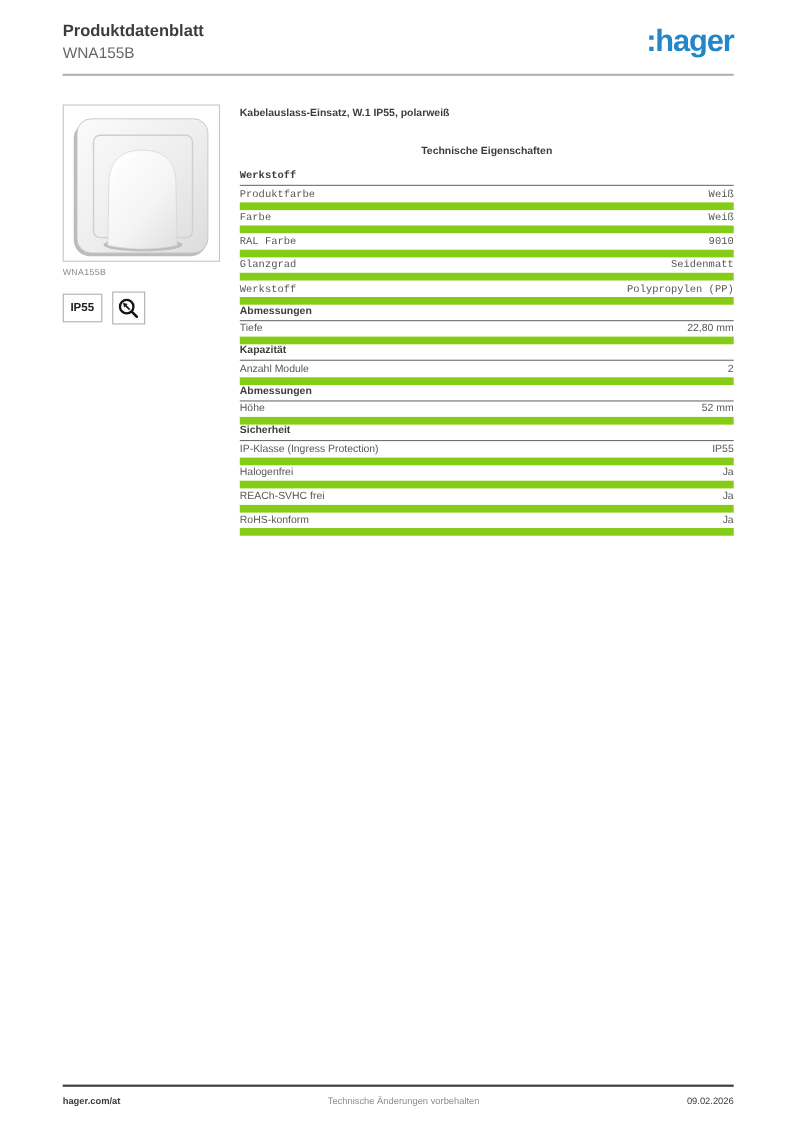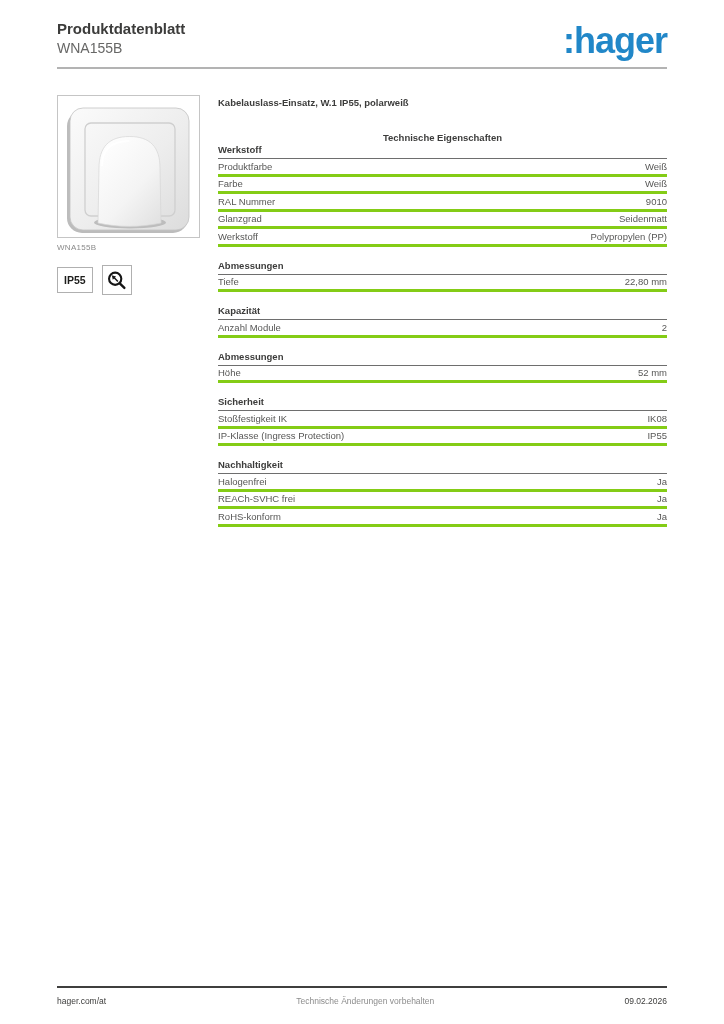--- a/index.html
+++ b/index.html
@@ -4,47 +4,47 @@
 <style>
   * { margin:0; padding:0; box-sizing:border-box; }
   html,body { background:#ffffff; }
   body { font-family:"Liberation Sans", sans-serif; }
   .page { position:relative; width:724px; height:1024px; background:#ffffff; overflow:hidden; }
 
   
   .header { position:absolute; left:57px; right:57px; top:20px; display:flex; justify-content:space-between; align-items:flex-start; }
   .doc-type { font-size:15px; font-weight:bold; color:#3c3c3b; line-height:1.25; }
   .product-code { font-size:14px; color:#676766; line-height:1.3; }
-  .logo { font-size:36px; font-weight:bold; color:#2187c8; letter-spacing:-1px; line-height:1; margin-top:3px; }
+  .logo { font-size:28px; font-weight:bold; color:#2187c8; letter-spacing:-1px; line-height:1; margin-top:3px; }
   .head-rule { position:absolute; left:57px; right:57px; top:67px; height:2px; background:#b3b3b3; }
 
   
   .main { position:absolute; left:57px; right:57px; top:95px; display:flex; gap:18px; }
   .left-col { width:143px; flex:0 0 143px; }
   .img-box { width:143px; height:143px; border:1px solid #c5c5c5; background:#ffffff; display:flex; align-items:center; justify-content:center; }
   .img-caption { margin-top:5px; font-size:8px; color:#8a8a8a; letter-spacing:0.3px; }
   .badges { margin-top:13px; display:flex; gap:9px; align-items:center; }
   .badge-ip { border:1px solid #b0b0b0; background:#fff; font-weight:bold; font-size:10.5px; color:#1d1d1b; padding:7px 6px; line-height:1; }
   .badge-zoom { border:1px solid #b0b0b0; background:#fff; width:30px; height:30px; display:flex; align-items:center; justify-content:center; cursor:pointer; }
 
   
   .specs { flex:1; min-width:0; }
   .product-title { font-size:9.5px; font-weight:bold; color:#3c3c3b; line-height:1.2; margin-top:2px; }
   .specs-heading { font-size:9.5px; font-weight:bold; color:#3c3c3b; margin-top:24px;text-align:center; }
   .sections { margin-top:0; }
-  .spec-section { margin-top:13px; }
-  .spec-section:first-child { margin-top:1px; }
+  .spec-section { }
+  .spec-section:first-child { margin-top:11px;font-family:Liberation Mono, monospace; }
   .section-title { font-size:9.5px; font-weight:bold; color:#3c3c3b; padding-bottom:3px; border-bottom:1px solid #6e6e6e; }
-  .spec-row { display:flex; justify-content:space-between; align-items:baseline; font-size:9.5px; color:#575756; line-height:11px; padding:1.5px 0 2px 0; border-bottom:3px solid #84cc16; }
+  .spec-row { display:flex; justify-content:space-between; align-items:baseline; font-size:9.5px; color:#575756; line-height:11px; padding:1.5px 0 2px 0; border-bottom:7px solid #84cc16; }
   .spec-label { text-align:left; }
   .spec-value { text-align:right; white-space:nowrap; }
 
   
   .footer { position:absolute; left:57px; right:57px; top:986px; border-top:2px solid #3f3f3e; padding-top:8px; display:flex; justify-content:space-between; align-items:baseline; font-size:8.5px; }
-  .footer-website { font-weight:normal; color:#3c3c3b; cursor:pointer; }
+  .footer-website { font-weight:bold; color:#3c3c3b; cursor:pointer; }
   .footer-notice { color:#8c8c8c; }
   .footer-date { font-weight:normal; color:#3c3c3b; }
 </style>
 </head>
 <body>
 
 <div class="page">
 
   <div class="header">
     <div>
@@ -105,21 +105,21 @@
     <span class="spec-label">Produktfarbe</span>
     <span class="spec-value">Weiß</span>
   </div>
 
   <div class="spec-row">
     <span class="spec-label">Farbe</span>
     <span class="spec-value">Weiß</span>
   </div>
 
   <div class="spec-row">
-    <span class="spec-label">RAL Nummer</span>
+    <span class="spec-label">RAL Farbe</span>
     <span class="spec-value">9010</span>
   </div>
 
   <div class="spec-row">
     <span class="spec-label">Glanzgrad</span>
     <span class="spec-value">Seidenmatt</span>
   </div>
 
   <div class="spec-row">
     <span class="spec-label">Werkstoff</span>
@@ -154,34 +154,29 @@
   <div class="spec-row">
     <span class="spec-label">Höhe</span>
     <span class="spec-value">52 mm</span>
   </div>
 </div>
   </div>
 
   <div class="spec-section">
     <div class="section-title">Sicherheit</div>
     <div class="section-rows">
-  <div class="spec-row">
-    <span class="spec-label">Stoßfestigkeit IK</span>
-    <span class="spec-value">IK08</span>
-  </div>
 
   <div class="spec-row">
     <span class="spec-label">IP-Klasse (Ingress Protection)</span>
     <span class="spec-value">IP55</span>
   </div>
 </div>
   </div>
 
   <div class="spec-section">
-    <div class="section-title">Nachhaltigkeit</div>
     <div class="section-rows">
   <div class="spec-row">
     <span class="spec-label">Halogenfrei</span>
     <span class="spec-value">Ja</span>
   </div>
 
   <div class="spec-row">
     <span class="spec-label">REACh-SVHC frei</span>
     <span class="spec-value">Ja</span>
   </div>

